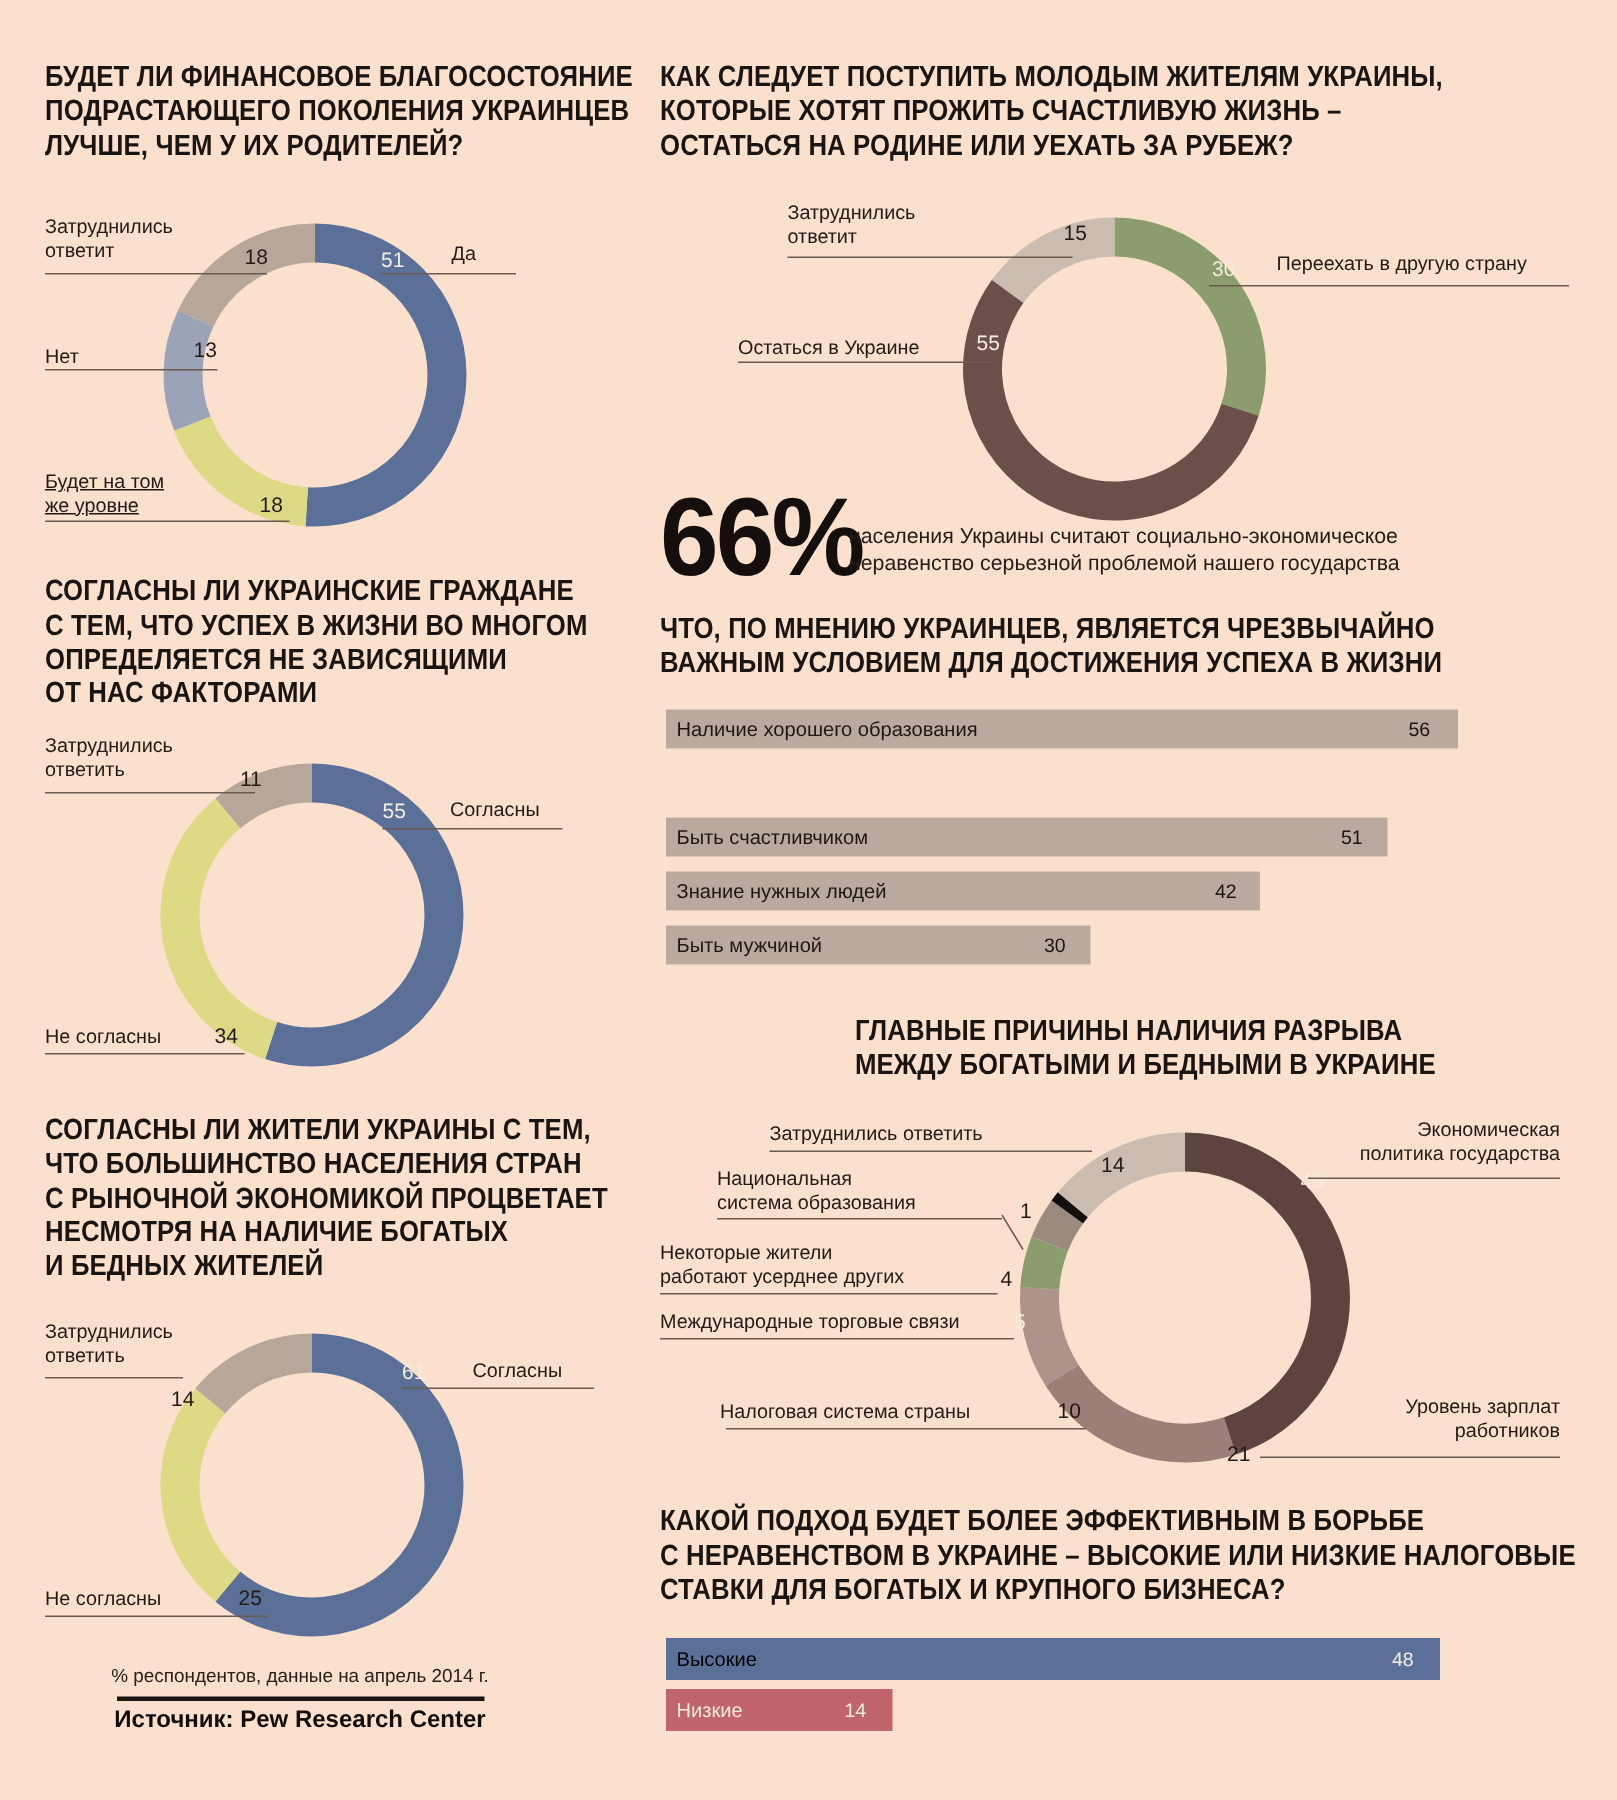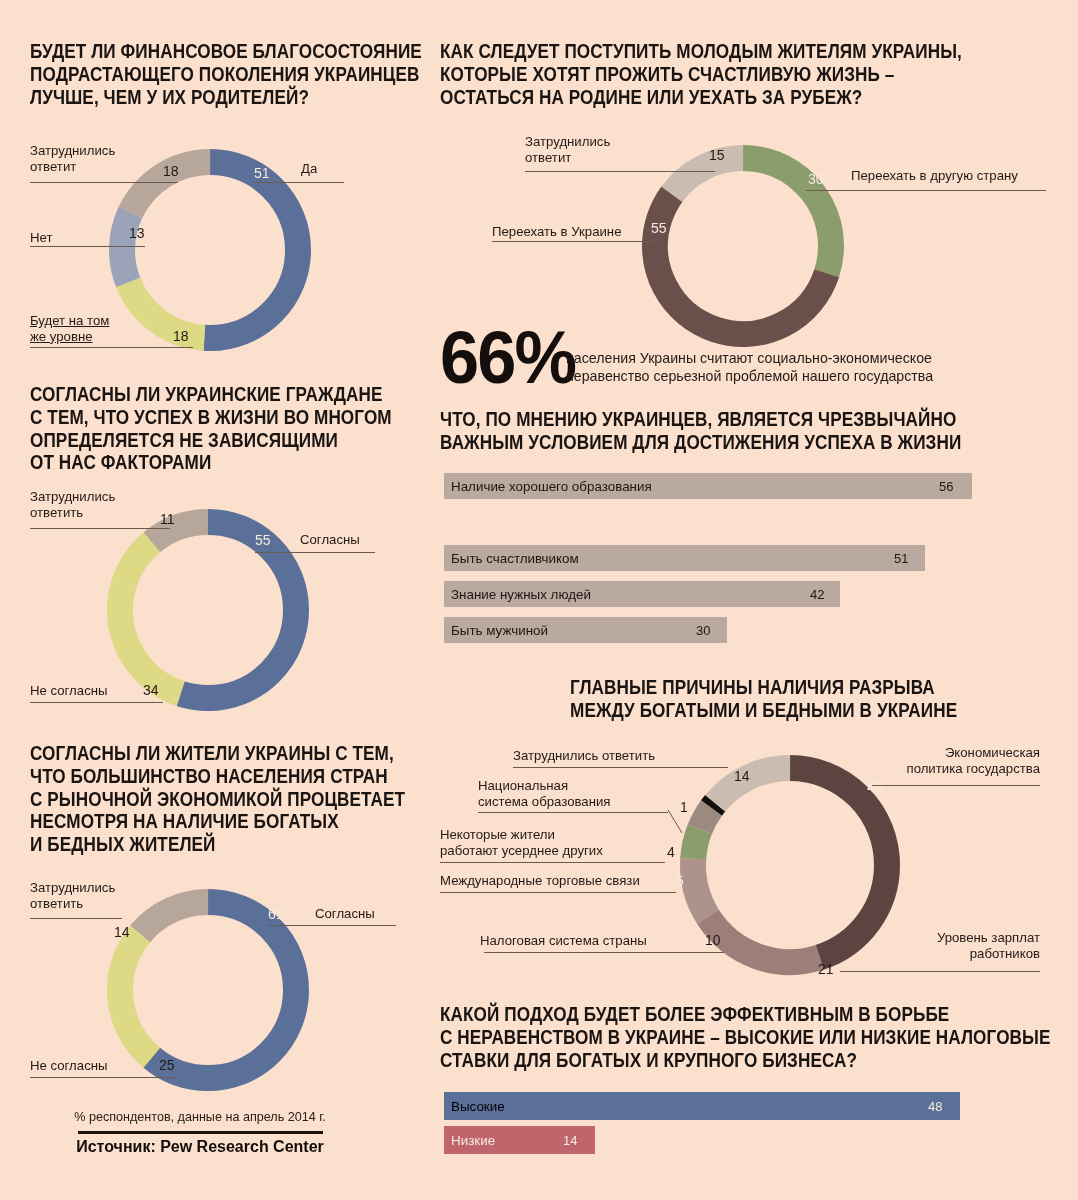--- a/index.html
+++ b/index.html
@@ -136,21 +136,21 @@
     <circle cx="110" cy="110" r="88" fill="none" stroke="#6b4f4a" stroke-width="26" stroke-dasharray="304.1 248.9" transform="rotate(18 110 110)"></circle>
 
     <circle cx="110" cy="110" r="88" fill="none" stroke="#cbbcb2" stroke-width="26" stroke-dasharray="82.9 470.1" transform="rotate(216 110 110)"></circle>
   </svg>
 
   <div class="val light" style="left:808px;top:172px;">30</div>
   <div class="lbl" style="left:851px;top:168px;">Переехать в другую страну</div>
   <div class="rule" style="left:806px;top:190px;width:240px;"></div>
 
   <div class="val light" style="left:651px;top:221px;">55</div>
-  <div class="lbl" style="left:492px;top:224px;">Переехать в Украине</div>
+  <div class="lbl" style="left:492px;top:224px;">Остаться в Украине</div>
   <div class="rule" style="left:492px;top:241px;width:170px;"></div>
 
   <div class="val" style="left:709px;top:148px;">15</div>
   <div class="lbl" style="left:525px;top:134px;width:120px;">Затруднились
 ответит</div>
   <div class="rule" style="left:525px;top:171px;width:190px;"></div>
 
   <div class="bignum" style="left:440px;top:321px;">66%</div>
   <div class="bigtxt" style="left:566px;top:349px;width:470px;">населения Украины считают социально-экономическое
 неравенство серьезной проблемой нашего государства</div>

